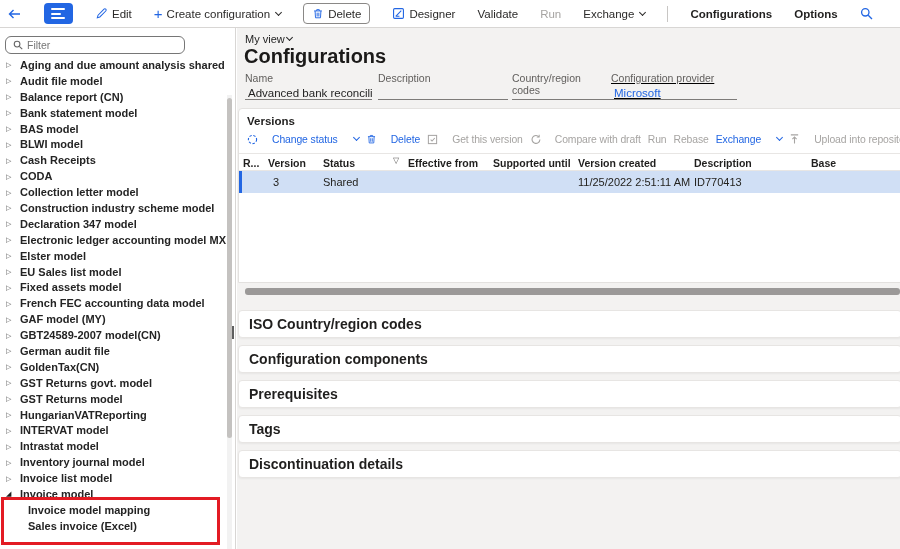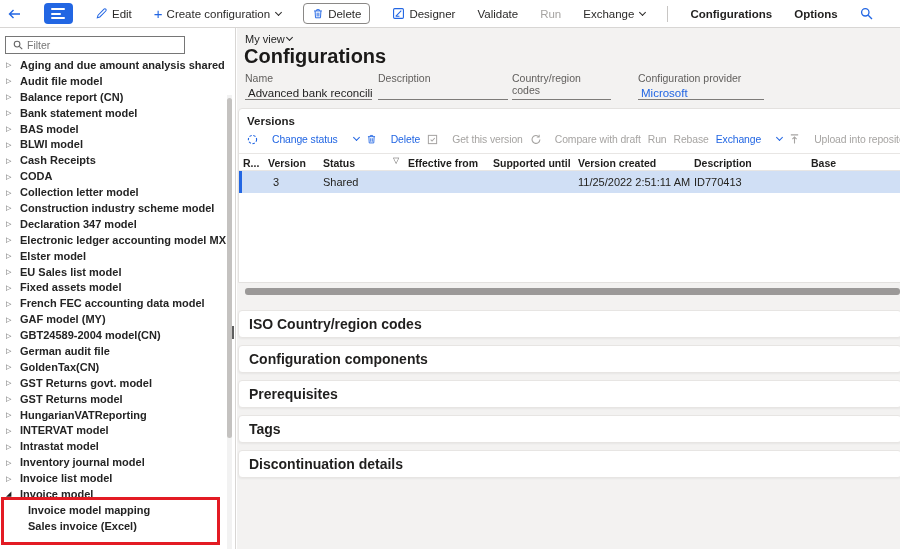--- a/index.html
+++ b/index.html
@@ -25,21 +25,21 @@
   .tb-menuitem{font-weight:700;color:#201f1e;}
   .tb-sep{width:1px;height:16px;background:#c8c6c4;}
   .chv{display:inline-block;width:5px;height:5px;border-right:1.3px solid currentColor;
     border-bottom:1.3px solid currentColor;transform:rotate(45deg);margin:-2px 0 1px 2px;}
   .plus{font-size:15px;line-height:10px;color:#2266E3;font-weight:400;}
 
   
   .sidebar{position:absolute;left:0;top:28px;width:236px;height:521px;background:#fff;
     border-right:1px solid #d8d6d4;overflow:hidden;}
   .filterbox{position:absolute;left:5px;top:8px;width:180px;height:18px;border:1px solid #767676;
-    border-radius:0;display:flex;align-items:center;gap:4px;padding:0 7px;background:#fff;}
+    border-radius:6px;display:flex;align-items:center;gap:4px;padding:0 7px;background:#fff;}
   .filterbox input{border:none;outline:none;background:transparent;font-size:10.5px;width:100%;
     color:#333;font-family:"Liberation Sans",sans-serif;}
   .filterbox input::placeholder{color:#767676;}
   .tree{position:absolute;left:0;top:29px;width:226px;}
   .titem{height:15.9px;display:flex;align-items:center;padding-left:6px;white-space:nowrap;overflow:hidden;}
   .tchev{width:14px;flex:none;font-size:7px;color:#4f4f4f;line-height:1;}
   .tchev.exp{font-size:7px;color:#1f1f1f;}
   .tlabel{font-size:11px;font-weight:600;color:#242424;}
   .tchild{padding-left:28px;}
   .sb-scroll-track{position:absolute;left:227px;top:67px;width:5px;height:454px;background:#f2f2f2;}
@@ -50,21 +50,21 @@
 
   
   .main{position:absolute;left:237px;top:28px;width:663px;height:521px;background:#f3f2f1;overflow:hidden;}
   .myview{position:absolute;left:8px;top:5px;font-size:11px;color:#242424;display:flex;align-items:center;}
   .ptitle{position:absolute;left:7px;top:17px;font-size:20px;font-weight:700;color:#1b1a19;}
 
   .field{position:absolute;top:44px;height:28px;border-bottom:1px solid #7d7b79;}
   .f-name{left:8px;width:127px;}
   .f-desc{left:141px;width:130px;}
   .f-country{left:275px;width:99px;}
-  .f-provider{left:401px;width:126px;}
+  .f-provider{left:374px;width:126px;text-decoration:underline;}
   .flabel{font-size:10.5px;color:#605e5c;display:block;}
   .fvalue{font-size:11.5px;color:#1f1f1f;display:block;margin-top:3px;padding-left:3px;
     white-space:nowrap;overflow:hidden;}
   .fvalue.link{color:#2266E3;}
 
   .vcard{position:absolute;left:1px;top:80px;width:663px;height:175px;background:#fff;
     border:1px solid #e3e1df;border-radius:4px 0 0 0;overflow:hidden;}
   .vtitle{position:absolute;left:8px;top:6px;font-size:11.5px;font-weight:700;color:#201f1e;}
   .vtoolbar{position:absolute;left:8px;top:24px;display:flex;align-items:center;gap:7px;
     font-size:10.4px;letter-spacing:-0.1px;white-space:nowrap;}
@@ -251,21 +251,21 @@
         <span class="tlabel">French FEC accounting data model</span>
       </div>
 
       <div class="titem">
         <span class="tchev">▷</span>
         <span class="tlabel">GAF model (MY)</span>
       </div>
 
       <div class="titem">
         <span class="tchev">▷</span>
-        <span class="tlabel">GBT24589-2004 model(CN)</span>
+        <span class="tlabel">GBT24589-2007 model(CN)</span>
       </div>
 
       <div class="titem">
         <span class="tchev">▷</span>
         <span class="tlabel">German audit file</span>
       </div>
 
       <div class="titem">
         <span class="tchev">▷</span>
         <span class="tlabel">GoldenTax(CN)</span>

